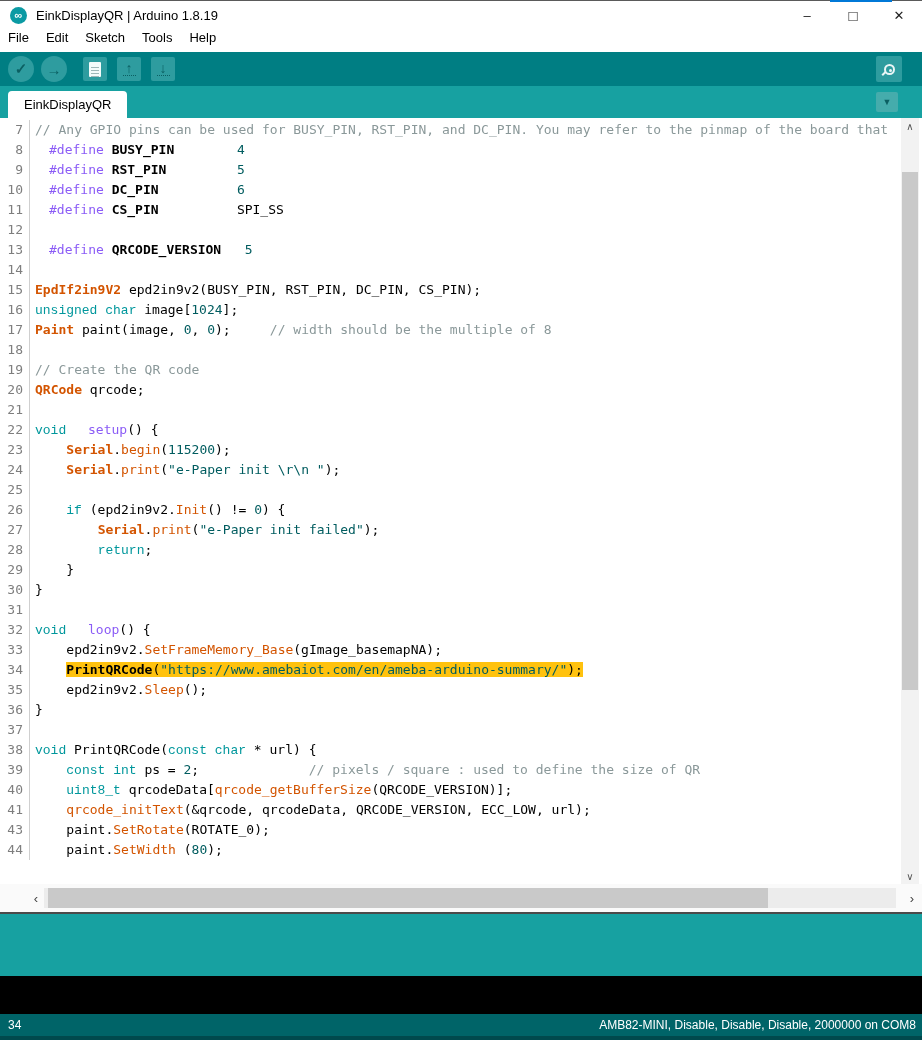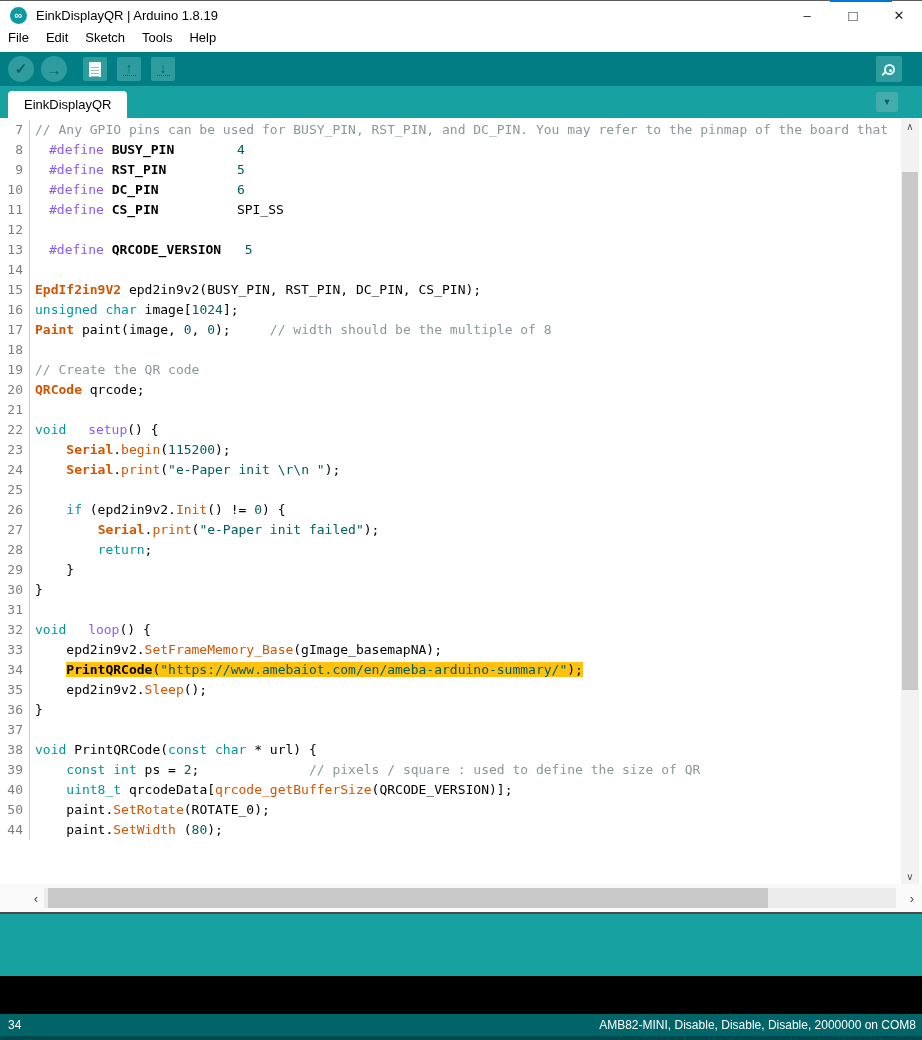--- a/index.html
+++ b/index.html
@@ -60,21 +60,21 @@
   
   .editor { position:absolute; left:0; top:118px; width:922px; height:766px; background:#ffffff;
             overflow:hidden; font-family:"DejaVu Sans Mono", monospace; font-size:13px; }
   .lines { position:absolute; left:0; top:2px; width:900px; }
   .row { display:flex; height:20px; line-height:20px; white-space:pre; }
   .ln { width:30px; min-width:30px; text-align:right; padding-right:6px; color:#7e7e7e;
         border-right:1px solid #cfcfcf; }
   .code { padding-left:5px; overflow:hidden; }
   .tok-t { color:#000000; }
   .tok-c { color:#8a9899; }
-  .tok-k { color:#00979c; }
+  .tok-k { color:#00979c;font-family:Liberation Mono, monospace; }
   .tok-o { color:#8b5cf6;margin-left:14px; }
   .tok-f { color:#d35400; }
   .tok-F { color:#d35400; font-weight:bold;text-align:right; }
   .tok-d { color:#000000; font-weight:bold; }
   .tok-s { color:#005c5f; }
   .tok-b { color:#000000; font-weight:bold; }
   .hl { background:#ffc20e; }
 
   
   .vscroll { position:absolute; right:3px; top:118px; width:18px; height:766px; background:#f2f2f2; }
@@ -184,21 +184,22 @@
       <div class="row"><span class="ln">31</span><span class="code"></span></div>
       <div class="row"><span class="ln">32</span><span class="code"><span class="tok-k">void</span><span class="tok-t"> </span><span class="tok-o">loop</span><span class="tok-t">() {</span></span></div>
       <div class="row"><span class="ln">33</span><span class="code"><span class="tok-t">    epd2in9v2.</span><span class="tok-f">SetFrameMemory_Base</span><span class="tok-t">(gImage_basemapNA);</span></span></div>
       <div class="row"><span class="ln">34</span><span class="code"><span class="tok-t">    </span><span class="hl"><span class="tok-b">PrintQRCode</span><span class="tok-t">(</span><span class="tok-s">"https://www.amebaiot.com/en/ameba-arduino-summary/"</span><span class="tok-t">);</span></span></span></div>
       <div class="row"><span class="ln">35</span><span class="code"><span class="tok-t">    epd2in9v2.</span><span class="tok-f">Sleep</span><span class="tok-t">();</span></span></div>
       <div class="row"><span class="ln">36</span><span class="code"><span class="tok-t">}</span></span></div>
       <div class="row"><span class="ln">37</span><span class="code"></span></div>
       <div class="row"><span class="ln">38</span><span class="code"><span class="tok-k">void</span><span class="tok-t"> PrintQRCode(</span><span class="tok-k">const</span><span class="tok-t"> </span><span class="tok-k">char</span><span class="tok-t"> * url) {</span></span></div>
       <div class="row"><span class="ln">39</span><span class="code"><span class="tok-t">    </span><span class="tok-k">const</span><span class="tok-t"> </span><span class="tok-k">int</span><span class="tok-t"> ps = </span><span class="tok-s">2</span><span class="tok-t">;              </span><span class="tok-c">// pixels / square : used to define the size of QR</span></span></div>
       <div class="row"><span class="ln">40</span><span class="code"><span class="tok-t">    </span><span class="tok-k">uint8_t</span><span class="tok-t"> qrcodeData[</span><span class="tok-f">qrcode_getBufferSize</span><span class="tok-t">(QRCODE_VERSION)];</span></span></div>
-      <div class="row"><span class="ln">50</span><span class="code"><span class="tok-t">    paint.</span><span class="tok-f">SetRotate</span><span class="tok-t">(ROTATE_0);</span></span></div>
+      <div class="row"><span class="ln">41</span><span class="code"><span class="tok-t">    </span><span class="tok-f">qrcode_initText</span><span class="tok-t">(&amp;qrcode, qrcodeData, QRCODE_VERSION, ECC_LOW, url);</span></span></div>
+      <div class="row"><span class="ln">43</span><span class="code"><span class="tok-t">    paint.</span><span class="tok-f">SetRotate</span><span class="tok-t">(ROTATE_0);</span></span></div>
       <div class="row"><span class="ln">44</span><span class="code"><span class="tok-t">    paint.</span><span class="tok-f">SetWidth</span><span class="tok-t"> (</span><span class="tok-s">80</span><span class="tok-t">);</span></span></div>
     </div>
 </div>
 
 <div class="vscroll">
   <div class="arrow" style="top:0;">∧</div>
   <div class="thumb"></div>
   <div class="arrow" style="bottom:0;">∨</div>
 </div>
 

